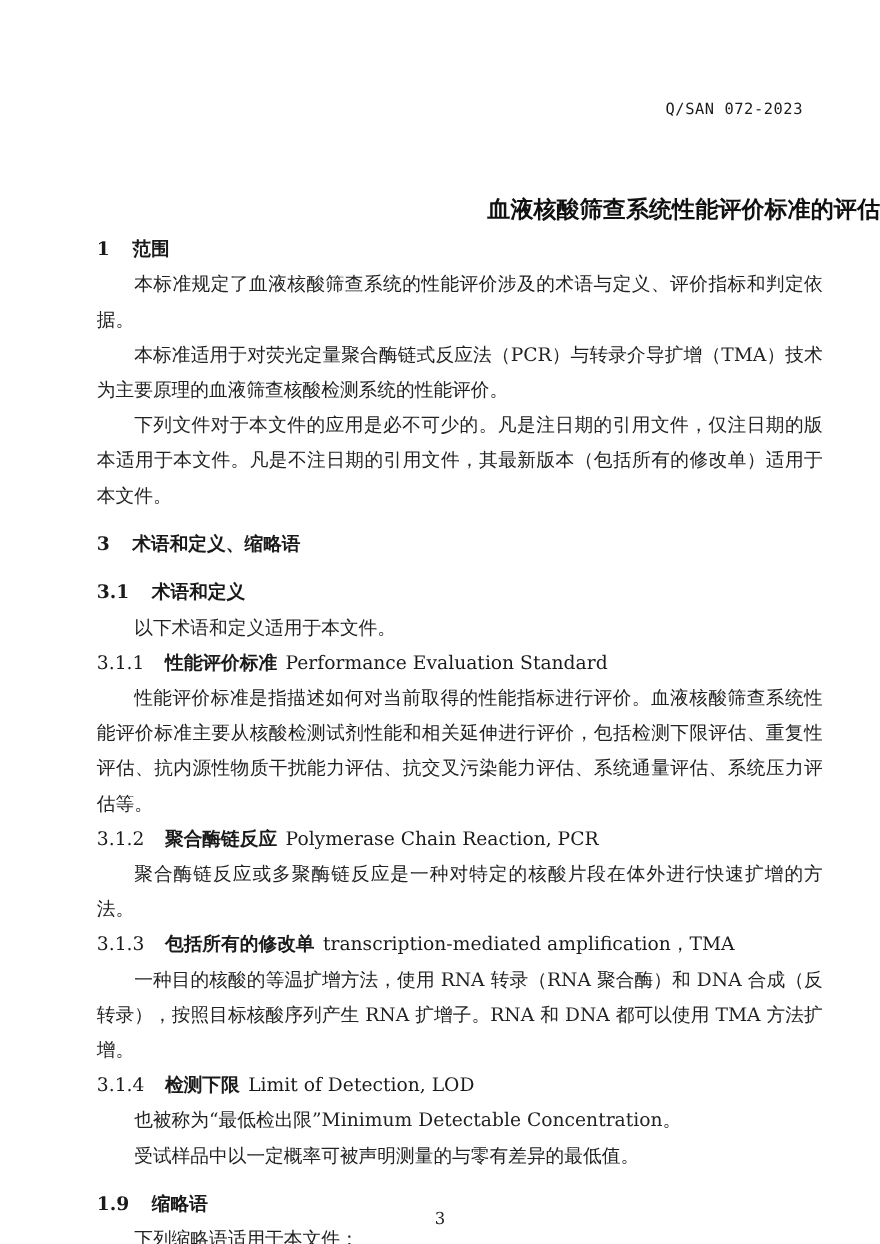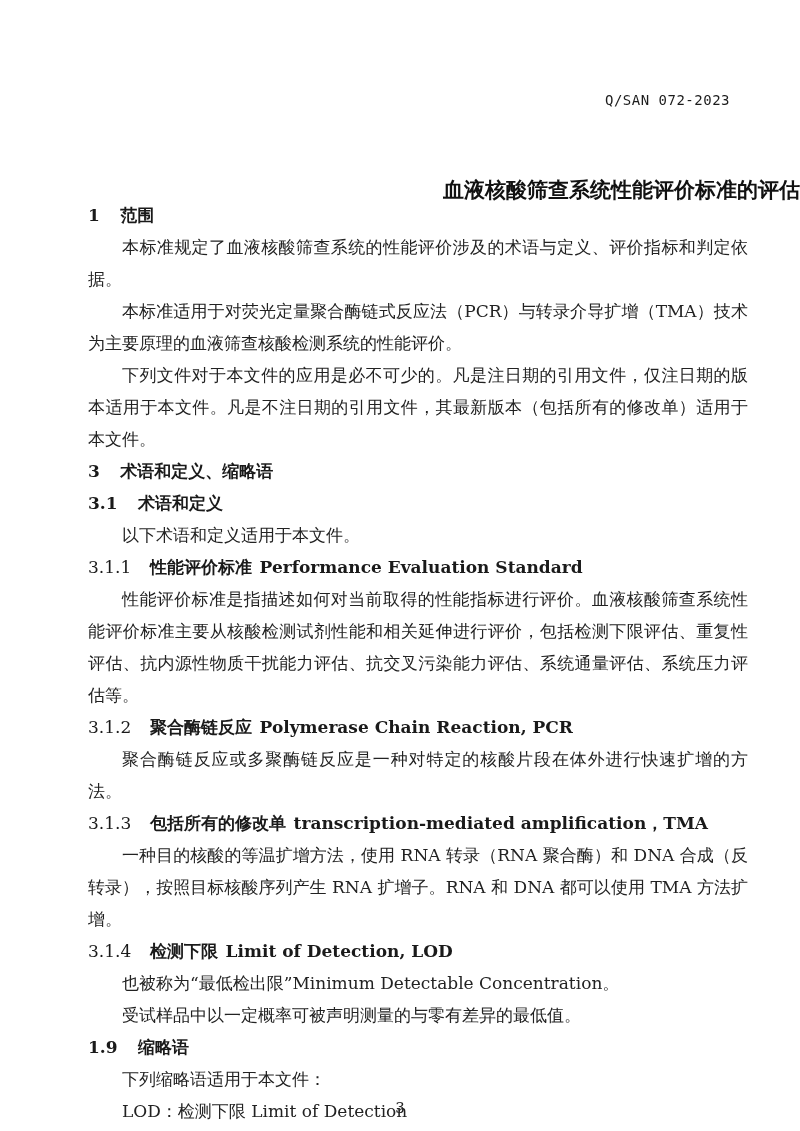--- a/index.html
+++ b/index.html
@@ -48,41 +48,42 @@
   .para {
     margin: 0;
     text-indent: 2em;
     text-align: justify;
     color: #222;
   }
   .clause-heading {
     font-family: "DejaVu Sans", "Liberation Sans", sans-serif;
     font-weight: 600;
     color: #1a1a1a;
+    margin-top: 12px;
   }
   .clause-heading .num {
     display: inline-block;
     margin-right: 1.2em;
     font-family: "DejaVu Serif", "Liberation Serif", serif;
     font-weight: 600;
   }
   .term-heading {
     color: #1a1a1a;
   }
   .term-heading .num {
     display: inline-block;
     margin-right: 1.1em;
   }
   .term-heading .term {
     font-family: "DejaVu Sans", "Liberation Sans", sans-serif;
     font-weight: 700;
     margin-right: 0.45em;
   }
   .term-heading .en {
-    font-weight: 700;
+    font-weight: 400;
   }
   .page-number {
     position: absolute;
     bottom: 14px;
     left: 0;
     right: 0;
     text-align: center;
     font-size: 15px;
     color: #222;
   }

